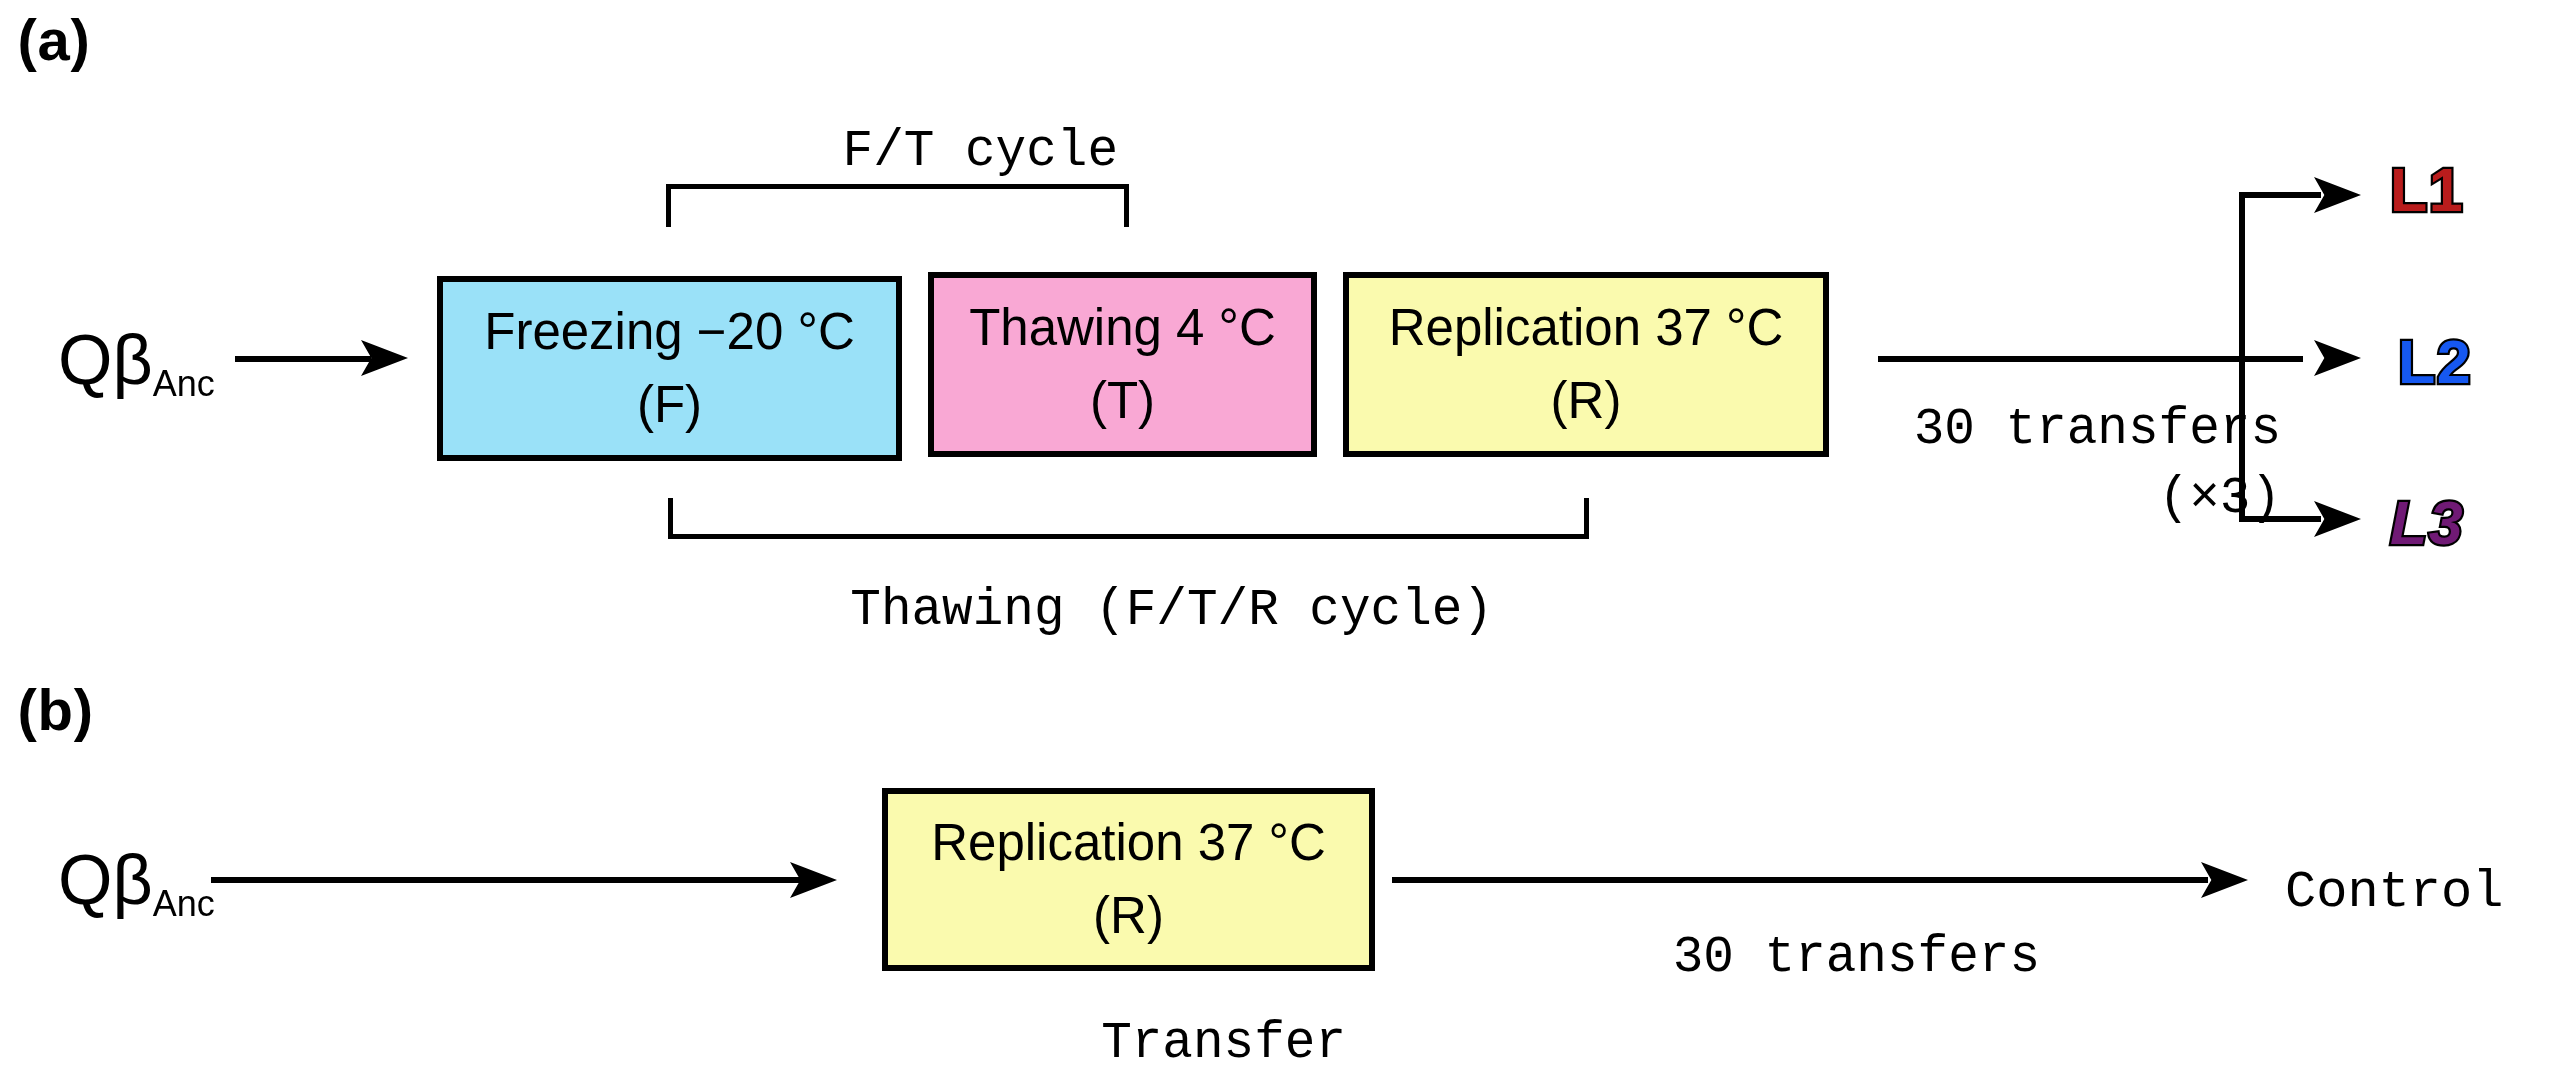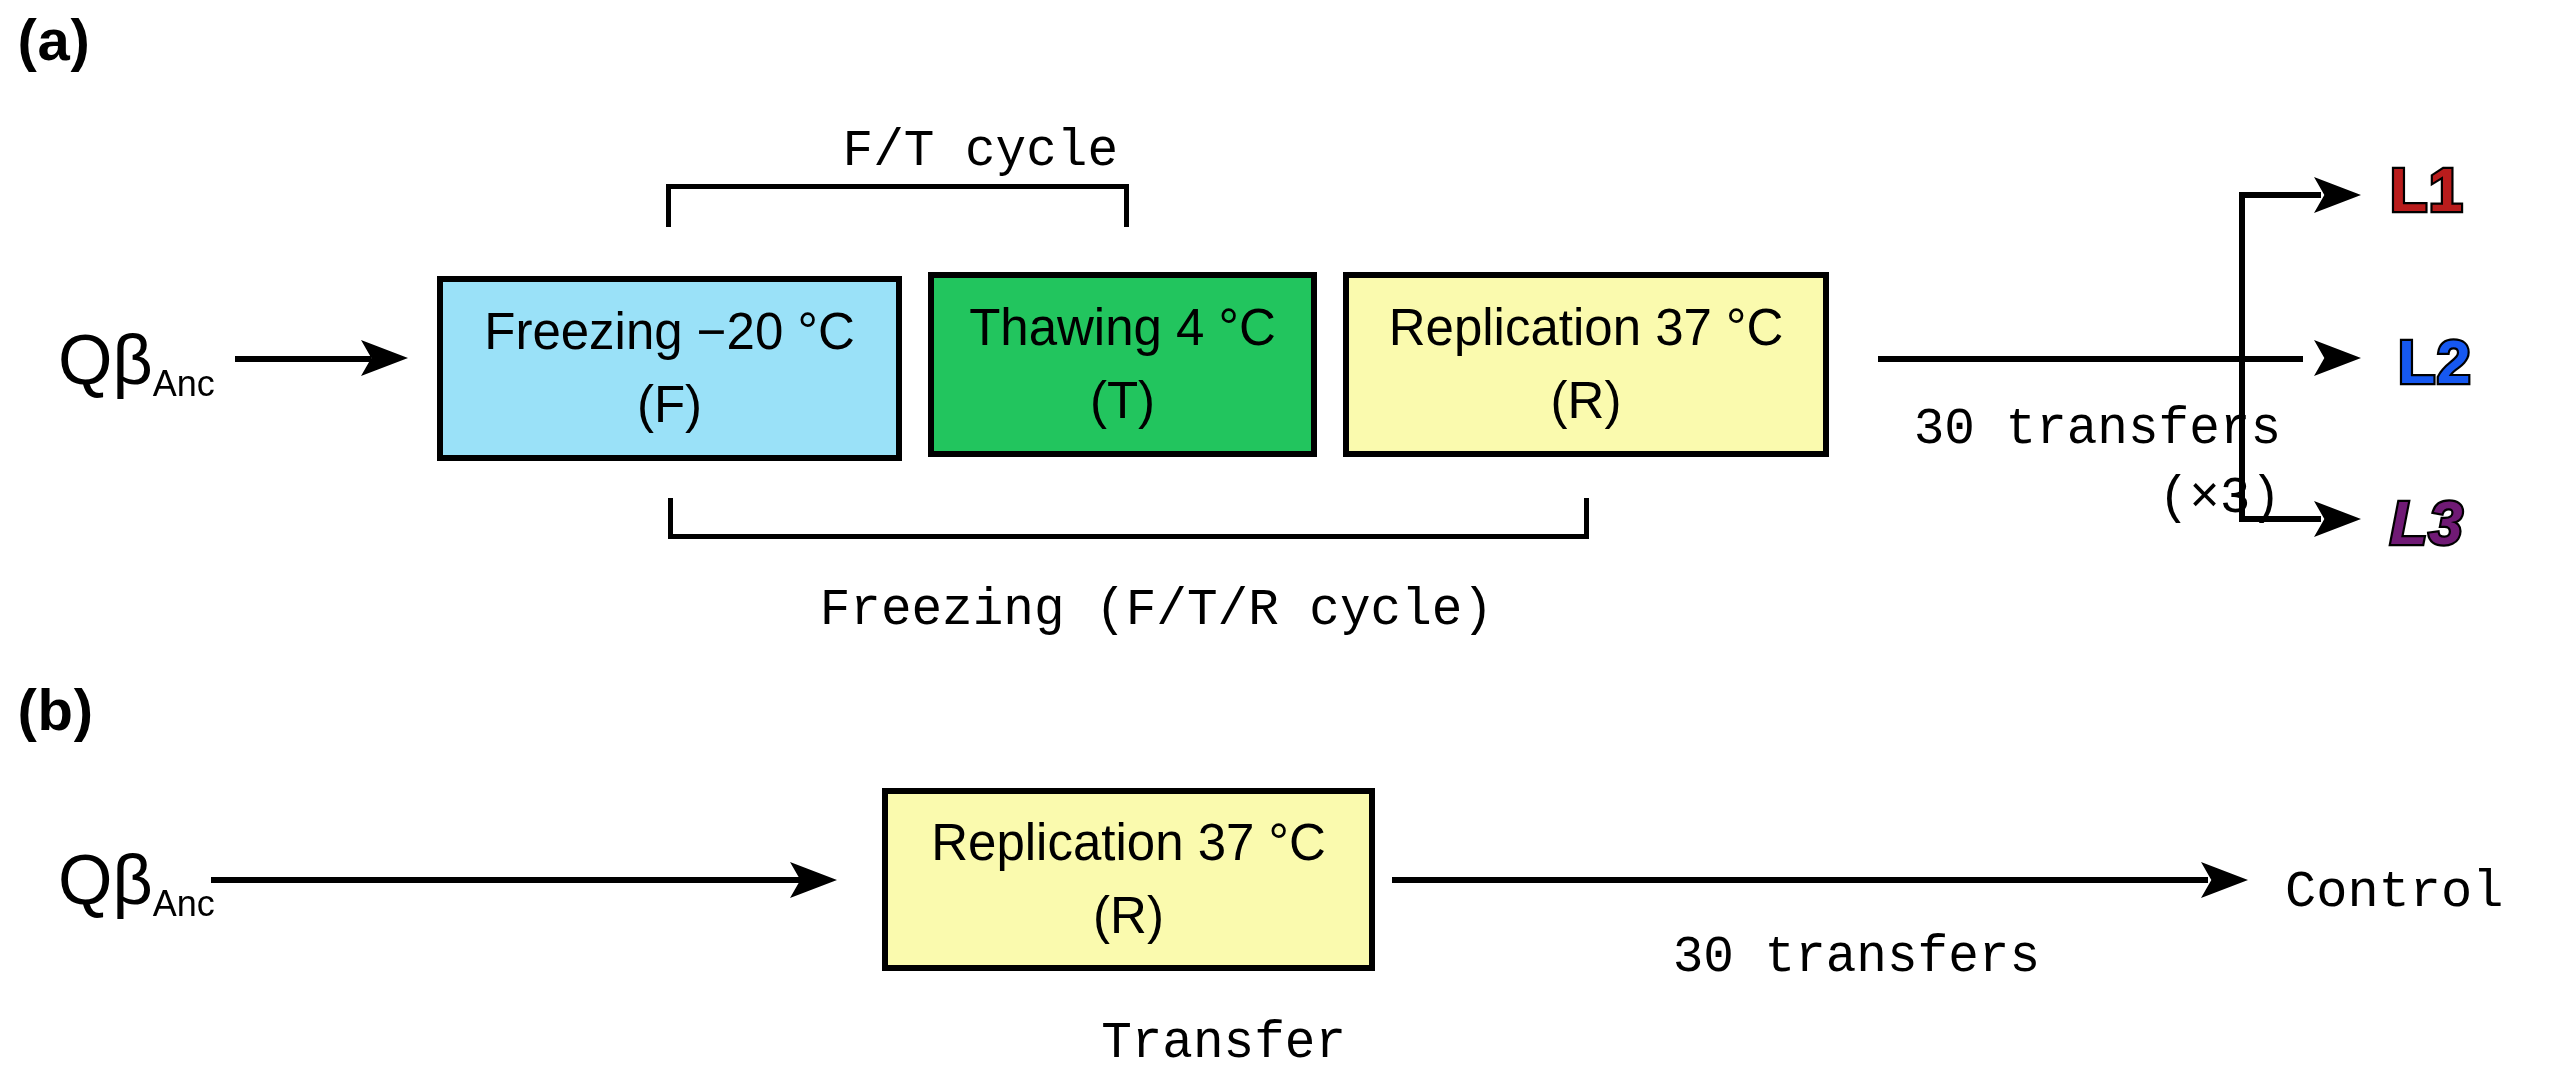--- a/index.html
+++ b/index.html
@@ -108,32 +108,32 @@
   <div class="ahead" style="left:361px; top:340px;"></div>
 
   <div class="abs caption" style="left:681px; top:117px; width:437px;">F/T cycle</div>
   <div class="bracket-down" style="left:666px; top:184px; width:463px; height:43px;"></div>
 
   <div class="stage-box abs" style="left: 437px; top: 276px; width: 465px; height: 185px; background-color: rgb(154, 225, 248);">
     <div>Freezing −20 °C</div>
     <div>(F)</div>
   </div>
 
-  <div class="stage-box abs" style="left: 928px; top: 272px; width: 389px; height: 185px; background-color: #22c55e;">
+  <div class="stage-box abs" style="left: 928px; top: 272px; width: 389px; height: 185px; background-color: #f9a8d4;">
     <div>Thawing 4 °C</div>
     <div>(T)</div>
   </div>
 
   <div class="stage-box abs" style="left: 1343px; top: 272px; width: 486px; height: 185px; background-color: rgb(250, 250, 174);">
     <div>Replication 37 °C</div>
     <div>(R)</div>
   </div>
 
   <div class="bracket-up" style="left:668px; top:498px; width:921px; height:41px;"></div>
-  <div class="abs caption" style="left:764px; top:576px; width:729px;">Freezing (F/T/R cycle)</div>
+  <div class="abs caption" style="left:764px; top:576px; width:729px;">Thawing (F/T/R cycle)</div>
 
   <div class="hline" style="left:1878px; top:356px; width:425px;"></div>
   <div class="abs caption" style="left:1844px; top:395px; width:437px;">
     <div>30 transfers</div>
     <div>(×3)</div>
   </div>
 
   <div class="vline" style="left:2239px; top:192px; height:329px;"></div>
 
   <div class="hline" style="left:2239px; top:192px; width:82px;"></div>

